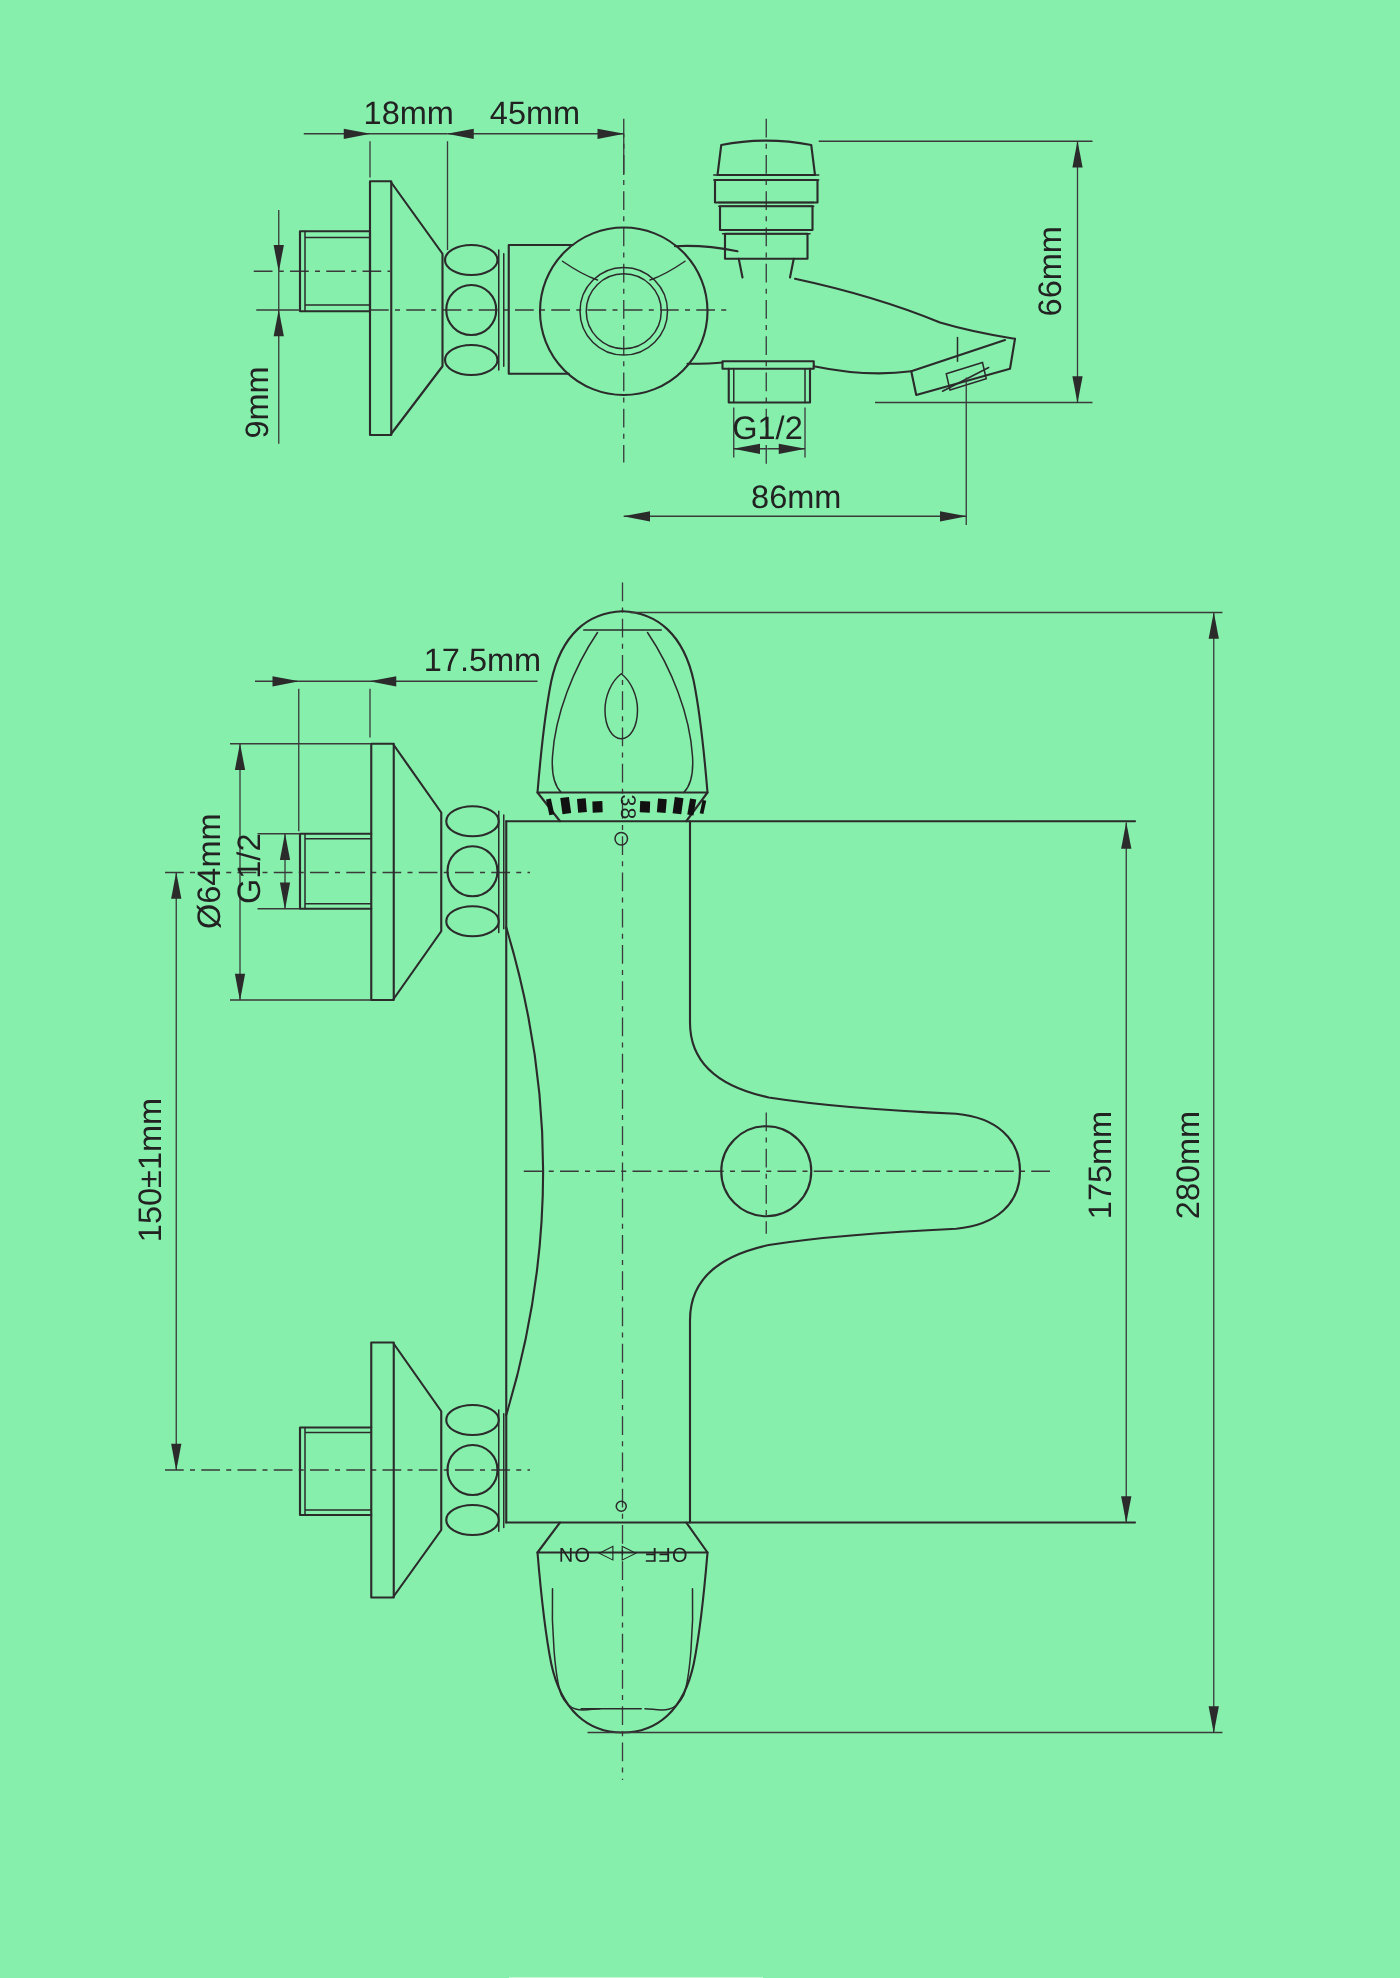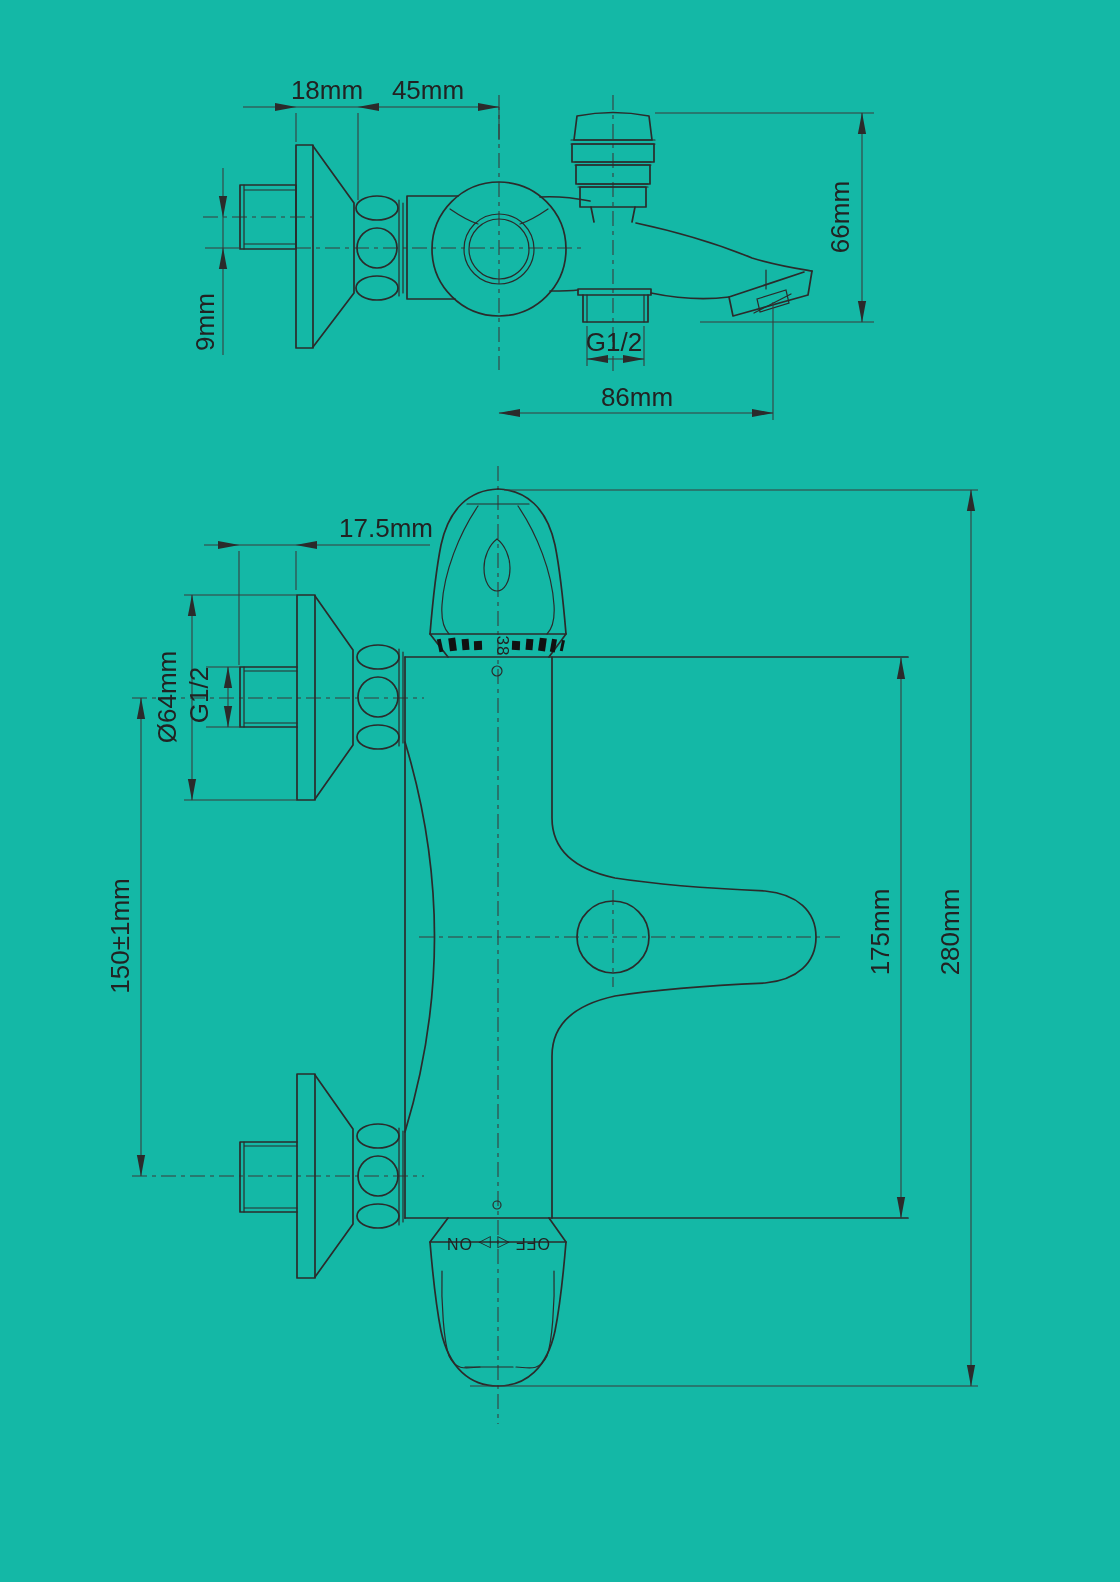--- a/index.html
+++ b/index.html
@@ -1,16 +1,16 @@
 <!DOCTYPE html>
 <html><head>
 <meta charset="utf-8">
 <style>
   html,body{margin:0;padding:0;background:#ffffff;}
-  .stage{width:1120px;height:1582px;background:#14b8a6;position:relative;overflow:hidden;}
+  .stage{width:1120px;height:1582px;background:#86efac;position:relative;overflow:hidden;}
   svg{display:block;}
   .obj   {fill:none;stroke:#2b2b2b;stroke-width:1.7;stroke-linecap:round;stroke-linejoin:round;}
   .det   {fill:none;stroke:#2b2b2b;stroke-width:1.2;stroke-linecap:round;}
   .thin  {fill:none;stroke:#3a3a3a;stroke-width:1.05;}
   .cl    {fill:none;stroke:#3a3a3a;stroke-width:1.05;stroke-dasharray:15 5 4 5;}
   .tick  {fill:#111;stroke:none;}
   text{font-family:"Liberation Sans","DejaVu Sans",sans-serif;fill:#222;}
   .dimtxt{font-size:26px;}
   .marktxt{font-size:16px;letter-spacing:1px;}
   .t38{font-size:17px;letter-spacing:1px;}

